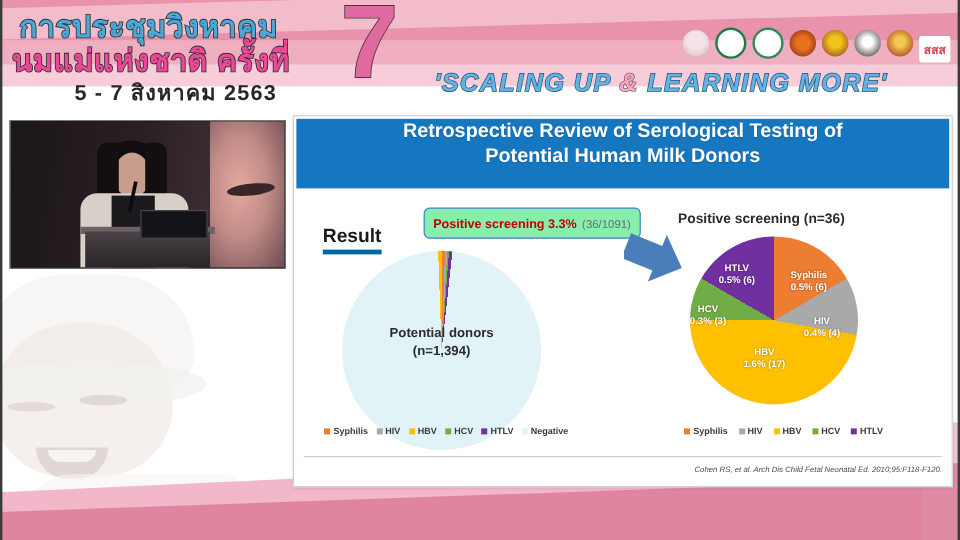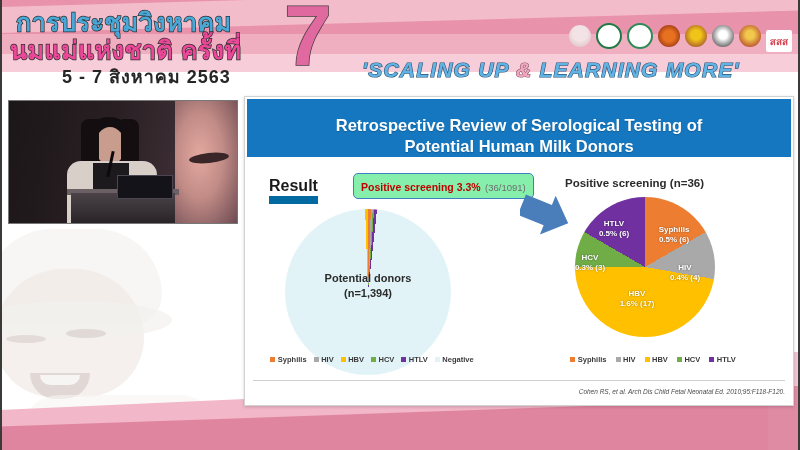--- a/index.html
+++ b/index.html
@@ -208,33 +208,33 @@
   
   #slide {
     position: absolute; left: 244px; top: 96px; width: 548px; height: 308px;
     background: #ffffff;
     border: 1px solid #d2d2d2;
     box-shadow: 0 1px 3px rgba(0,0,0,.18);
   }
   #slide-title-bar {
     position: absolute; left: 2px; top: 2px; width: 544px; height: 58px;
     background: #1577bf;
-    display: flex; align-items: flex-end; justify-content: center;
+    display: flex; align-items: flex-start; justify-content: center;
     box-sizing: border-box;
   }
   #slide-title {
     color: #ffffff; font-size: 16.5px; font-weight: bold;
     text-align: center; line-height: 1.28;
     white-space: pre-line;
     text-shadow: 0 1px 1px rgba(0,0,0,.2);
   }
   #result-label {
-    position: absolute; left: 24px; top: 80px;
+    position: absolute; left: 24px; top: 92px;
     font-size: 16px; font-weight: bold; color: #1a1a1a;
-    border-bottom: 8px solid #0369a1;
+    border-bottom: 4px solid #0369a1;
     padding-bottom: 1px;
   }
 
   
   #callout {
     position: absolute; left: 108px; top: 76px;
     border: 1.5px solid #3f7fc4; border-radius: 5px;
     background: #86efac;
     padding: 3px 7px;
     white-space: nowrap;

